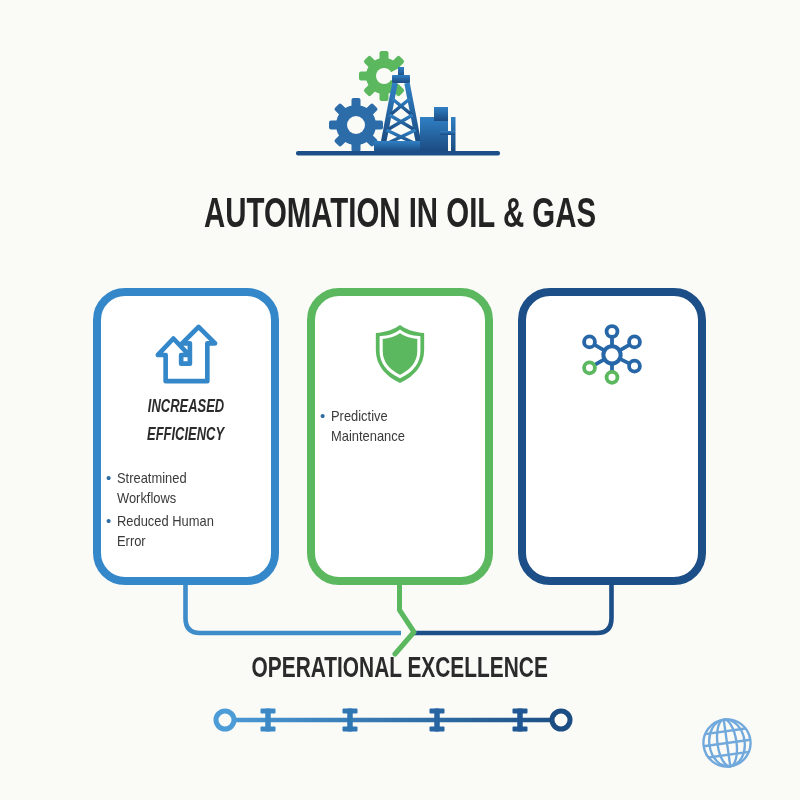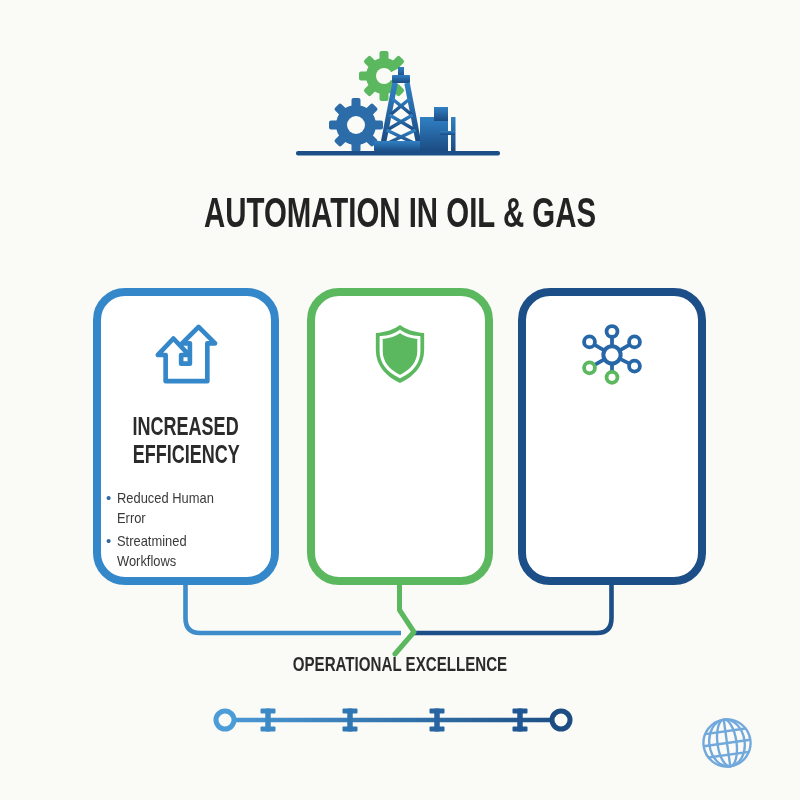--- a/index.html
+++ b/index.html
@@ -21,42 +21,42 @@
   
   .card{
     position:absolute;top:288px;height:297px;box-sizing:border-box;
     background:#ffffff;border-radius:32px;border:8px solid #888;
   }
   #card-efficiency{left:93px;width:186px;border-color:#3488CA;}
   #card-safety{left:307px;width:186px;border-color:#5BB85F;}
   #card-technologies{left:518px;width:188px;border-color:#1C4E87;}
   .card-icon{display:block;margin:26px auto 0 auto;height:64px;}
   .card-title{
-    margin-top:26px;text-align:center;font-weight:bold;color:#2b2b2b;
-    font-size:25px;line-height:28px;white-space:nowrap;
+    margin-top:6px;text-align:center;font-weight:bold;color:#2b2b2b;
+    font-size:18px;line-height:28px;white-space:nowrap;font-style:italic;
   }
   .card-bullets{
     margin:20px auto 0 auto;padding:0;list-style:none;width:fit-content;
     max-width:160px;
   }
   .card-bullets li{
     display:flex;align-items:flex-start;
     font-size:15px;color:#3a3a3a;line-height:20px;margin-bottom:3px;
   }
   .card-bullets li::before{
     content:"\2022";color:#2E6DA4;font-size:15px;line-height:20px;
     margin-right:6px;flex:0 0 auto;
   }
   .btxt{display:inline-block;transform:scaleX(0.86);transform-origin:left center;}
   #card-technologies .btxt{max-width:112px;}
   
   #connector{left:0;top:585px;width:800px;height:78px;}
   #operational-label{
     left:0;top:652px;width:800px;text-align:center;
-    font-size:21px;font-weight:bold;color:#2b2b2b;line-height:1.1;
+    font-size:29px;font-weight:bold;color:#2b2b2b;line-height:1.1;
     white-space:nowrap;
   }
   #timeline{left:0;top:698px;width:800px;height:44px;}
   #globe{left:698px;top:714px;width:58px;height:58px;}
 </style>
 </head>
 <body>
 
 <svg id="header-icon" class="abs" viewBox="0 0 220 125">
   <defs>
@@ -158,36 +158,39 @@
 <div id="card-efficiency" class="card">
   <svg class="card-icon" width="84" height="64" viewBox="0 0 84 66">
     <path d="M29,17 L13,34 L21,34 L21,61 L64,61 L64,22 L72,22 L55,5 L38,22 L46,22 L46,43 L37,43 L37,34 L45,34 Z" fill="none" stroke="#3488CA" stroke-width="4.8" stroke-linejoin="round"></path>
   </svg>
   <div class="card-title">
     <span class="squeeze-72">INCREASED</span><br>
     <span class="squeeze-72">EFFICIENCY</span>
   </div>
   <ul class="card-bullets">
     <li>
-        <span class="btxt">Reduced Human Error</span>
+        <span class="btxt">Streatmined Workflows</span>
       </li>
     <li>
-        <span class="btxt">Streatmined Workflows</span>
+        <span class="btxt">Reduced Human Error</span>
       </li>
   </ul>
 </div>
 
 <div id="card-safety" class="card">
   <svg class="card-icon" width="58" height="64" viewBox="0 0 72 78">
     <path d="M36,3 C29,8.5 18,12 6,13 L6,34 C6,53 18,66.5 36,75 C54,66.5 66,53 66,34 L66,13 C54,12 43,8.5 36,3 Z" fill="#5BB85F"></path>
     <g transform="translate(36,39) scale(0.78) translate(-36,-39)">
       <path d="M36,3 C29,8.5 18,12 6,13 L6,34 C6,53 18,66.5 36,75 C54,66.5 66,53 66,34 L66,13 C54,12 43,8.5 36,3 Z" fill="none" stroke="#ffffff" stroke-width="5"></path>
     </g>
   </svg>
   <ul class="card-bullets">
+    <li>
+        <span class="btxt">Predictive Maintenance</span>
+      </li>
   </ul>
 </div>
 
 <div id="card-technologies" class="card">
   <svg class="card-icon" width="74" height="64" viewBox="0 0 84 74">
     <g stroke="#2767A8" stroke-width="4.4">
       <line x1="42" y1="38" x2="42" y2="11"></line>
       <line x1="42" y1="38" x2="16" y2="23"></line>
       <line x1="42" y1="38" x2="68" y2="23"></line>
       <line x1="42" y1="38" x2="68" y2="51"></line>

